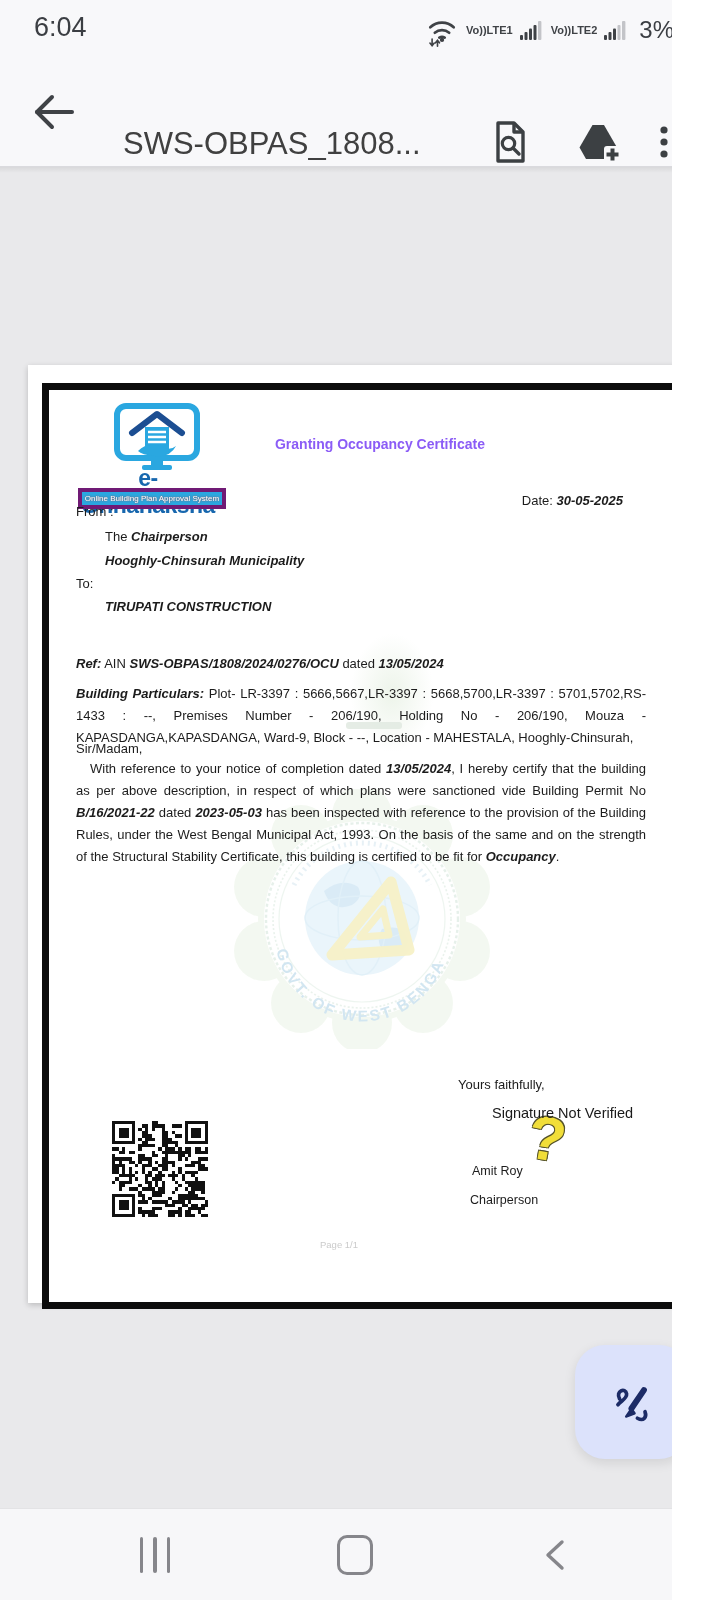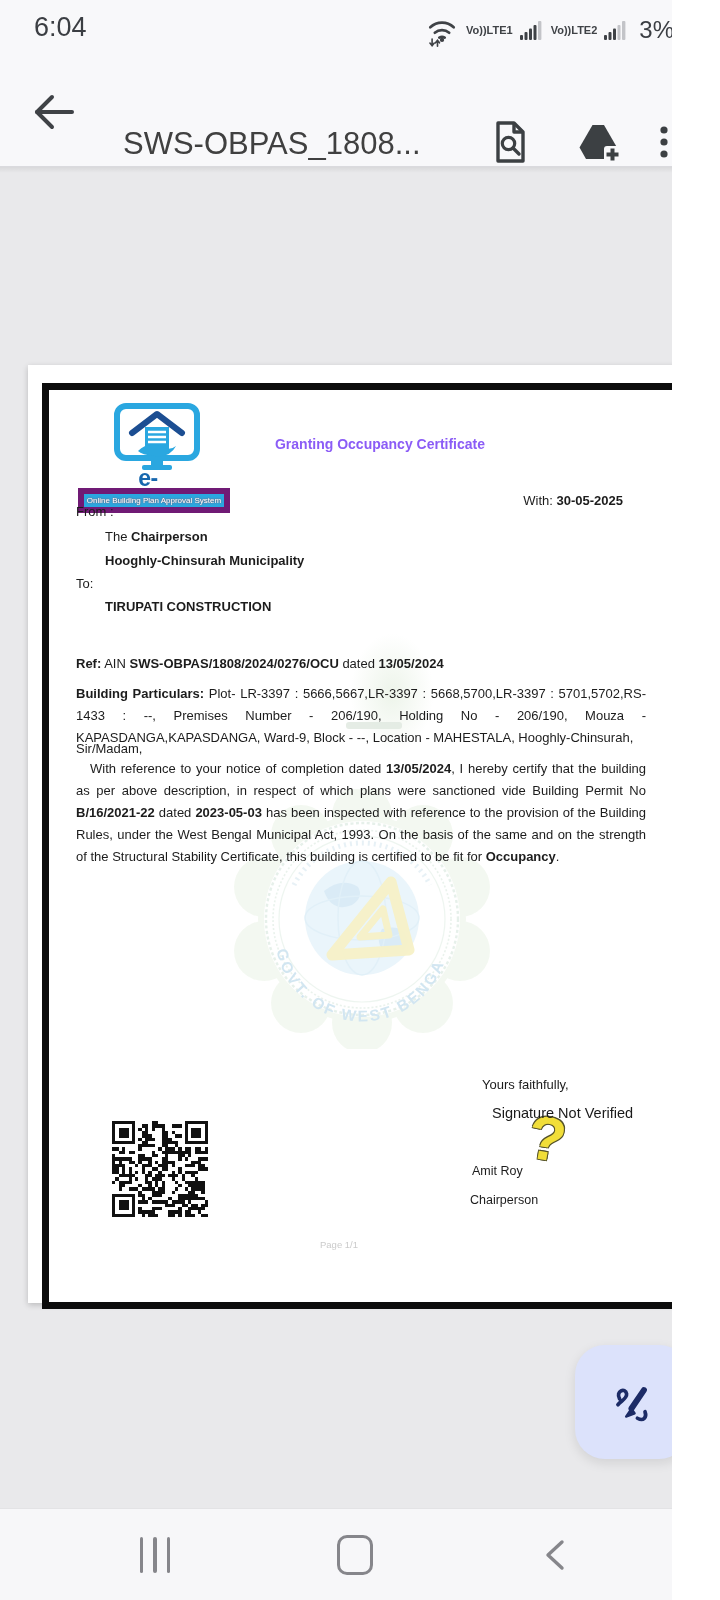--- a/index.html
+++ b/index.html
@@ -22,24 +22,24 @@
   
   .content{position:absolute;left:0;top:167px;width:720px;height:1341px;background:#e9e9eb;}
   .content:before{content:"";position:absolute;left:0;top:0;width:100%;height:6px;
      background:linear-gradient(rgba(0,0,0,.07),rgba(0,0,0,0));}
   
   .sheet{position:absolute;left:28px;top:198px;width:664px;height:938px;background:#fff;
          box-shadow:0 2px 6px rgba(0,0,0,.2);}
   .frame{position:absolute;left:14px;top:18px;width:636px;height:912px;border:7px solid #0c0c0c;}
   .abs{position:absolute;}
   .doc{font-size:13px;color:#1c1c1c;}
-  .b{font-weight:700;}
+  .b{font-weight:700;font-style:italic;}
   .logo-monitor{left:84px;top:38px;width:100px;height:68px;}
   .brand{left:46px;top:100px;width:148px;text-align:center;font-size:23px;font-weight:800;color:#1767ae;letter-spacing:-.5px;}
-  .tagline{left:50px;top:123px;width:140px;background:#2aa7e0;border:6px solid #701a75;color:#fff;
+  .tagline{left:50px;top:123px;width:140px;background:#2aa7e0;border:4px solid #701a75;color:#fff;
            font-size:8px;text-align:center;padding:2px 0;text-shadow:0 0 2px #c0392b;white-space:nowrap;overflow:hidden;}
   .doc-title{left:50%;transform:translateX(-50%);top:71px;font-size:14px;font-weight:700;white-space:nowrap;color:#8b5cf6;margin-left:20px;}
   .date-line{right:69px;top:128px;font-size:13px;}
   .para{width:570px;left:48px;text-align:justify;line-height:22px;}
   .seal{left:204px;top:424px;width:260px;height:260px;opacity:.55;}
   .emblem-blob{left:322px;top:268px;width:84px;height:120px;background:radial-gradient(ellipse at center,#edf4ea 0%,rgba(237,244,234,0) 70%);border-radius:50%;}
   .smudge{left:318px;top:357px;width:56px;height:7px;background:#e0e9e0;border-radius:3px;opacity:.85;}
   .qr{left:84px;top:756px;width:96px;height:96px;}
   .sig-q{left:500px;top:738px;font-size:62px;font-weight:700;color:#f1de39;transform:rotate(10deg);
          text-shadow:-1px -1px 0 #55532a,1px -1px 0 #55532a,-1px 1px 0 #55532a,1px 1px 0 #55532a;}
@@ -190,35 +190,35 @@
             <path d="M36,29 h18 M36,34 h18 M36,39 h18"></path>
           </g>
         <path d="M26,48 q10,-10 24,-4 q8,4 14,-1 q-6,12 -22,10 q-12,-1 -16,-5z" fill="#2aa7e0"></path>
         <rect x="39" y="55" width="12" height="7" fill="#2aa7e0"></rect>
         <rect x="30" y="62" width="30" height="5" rx="2" fill="#2aa7e0"></rect>
       </svg>
       <div class="abs brand">e-Grihanaksha</div>
       <div class="abs tagline">Online Building Plan Approval System</div>
 
       <div class="abs doc doc-title">Granting Occupancy Certificate</div>
-      <div class="abs doc date-line"><span>With: </span><span class="b">30-05-2025</span></div>
+      <div class="abs doc date-line"><span>Date: </span><span class="b">30-05-2025</span></div>
 
       <div class="abs doc" style="left:48px;top:139px">From :</div>
       <div class="abs doc" style="left:77px;top:164px"><span>The </span><span class="b">Chairperson</span></div>
       <div class="abs doc b" style="left:77px;top:188px">Hooghly-Chinsurah Municipality</div>
       <div class="abs doc" style="left:48px;top:211px">To:</div>
       <div class="abs doc b" style="left:77px;top:234px">TIRUPATI CONSTRUCTION</div>
 
       <div class="abs doc" style="left:48px;top:291px"><span class="b">Ref:</span><span> AIN </span><span class="b">SWS-OBPAS/1808/2024/0276/OCU</span><span> dated </span><span class="b">13/05/2024</span></div>
       <div class="abs doc para" style="top:318px"><span class="b">Building Particulars:</span><span> Plot- LR-3397 : 5666,5667,LR-3397 : 5668,5700,LR-3397 : 5701,5702,RS-1433 : --, Premises Number - 206/190, Holding No - 206/190, Mouza - KAPASDANGA,KAPASDANGA, Ward-9, Block - --, Location - MAHESTALA, Hooghly-Chinsurah,</span></div>
 
       <div class="abs doc" style="left:48px;top:376px">Sir/Madam,</div>
       <div class="abs doc para" style="top:393px;text-indent:14px"><span>With reference to your notice of completion dated </span><span class="b">13/05/2024</span><span>, I hereby certify that the building as per above description, in respect of which plans were sanctioned vide Building Permit No </span><span class="b">B/16/2021-22</span><span> dated </span><span class="b">2023-05-03</span><span> has been inspected with reference to the provision of the Building Rules, under the West Bengal Municipal Act, 1993. On the basis of the same and on the strength of the Structural Stability Certificate, this building is certified to be fit for </span><span class="b">Occupancy</span><span>.</span></div>
 
-      <div class="abs doc" style="left:454px;top:712px">Yours faithfully,</div>
+      <div class="abs doc" style="left:430px;top:712px">Yours faithfully,</div>
       <svg class="abs qr" id="qr-svg" viewBox="0 0 29 29" shape-rendering="crispEdges">
           <rect x="12" y="0" width="1" height="1" fill="#111"></rect>
           <rect x="13" y="0" width="1" height="1" fill="#111"></rect>
           <rect x="9" y="1" width="1" height="1" fill="#111"></rect>
           <rect x="10" y="1" width="1" height="1" fill="#111"></rect>
           <rect x="12" y="1" width="1" height="1" fill="#111"></rect>
           <rect x="13" y="1" width="1" height="1" fill="#111"></rect>
           <rect x="14" y="1" width="1" height="1" fill="#111"></rect>
           <rect x="15" y="1" width="1" height="1" fill="#111"></rect>
           <rect x="18" y="1" width="1" height="1" fill="#111"></rect>

